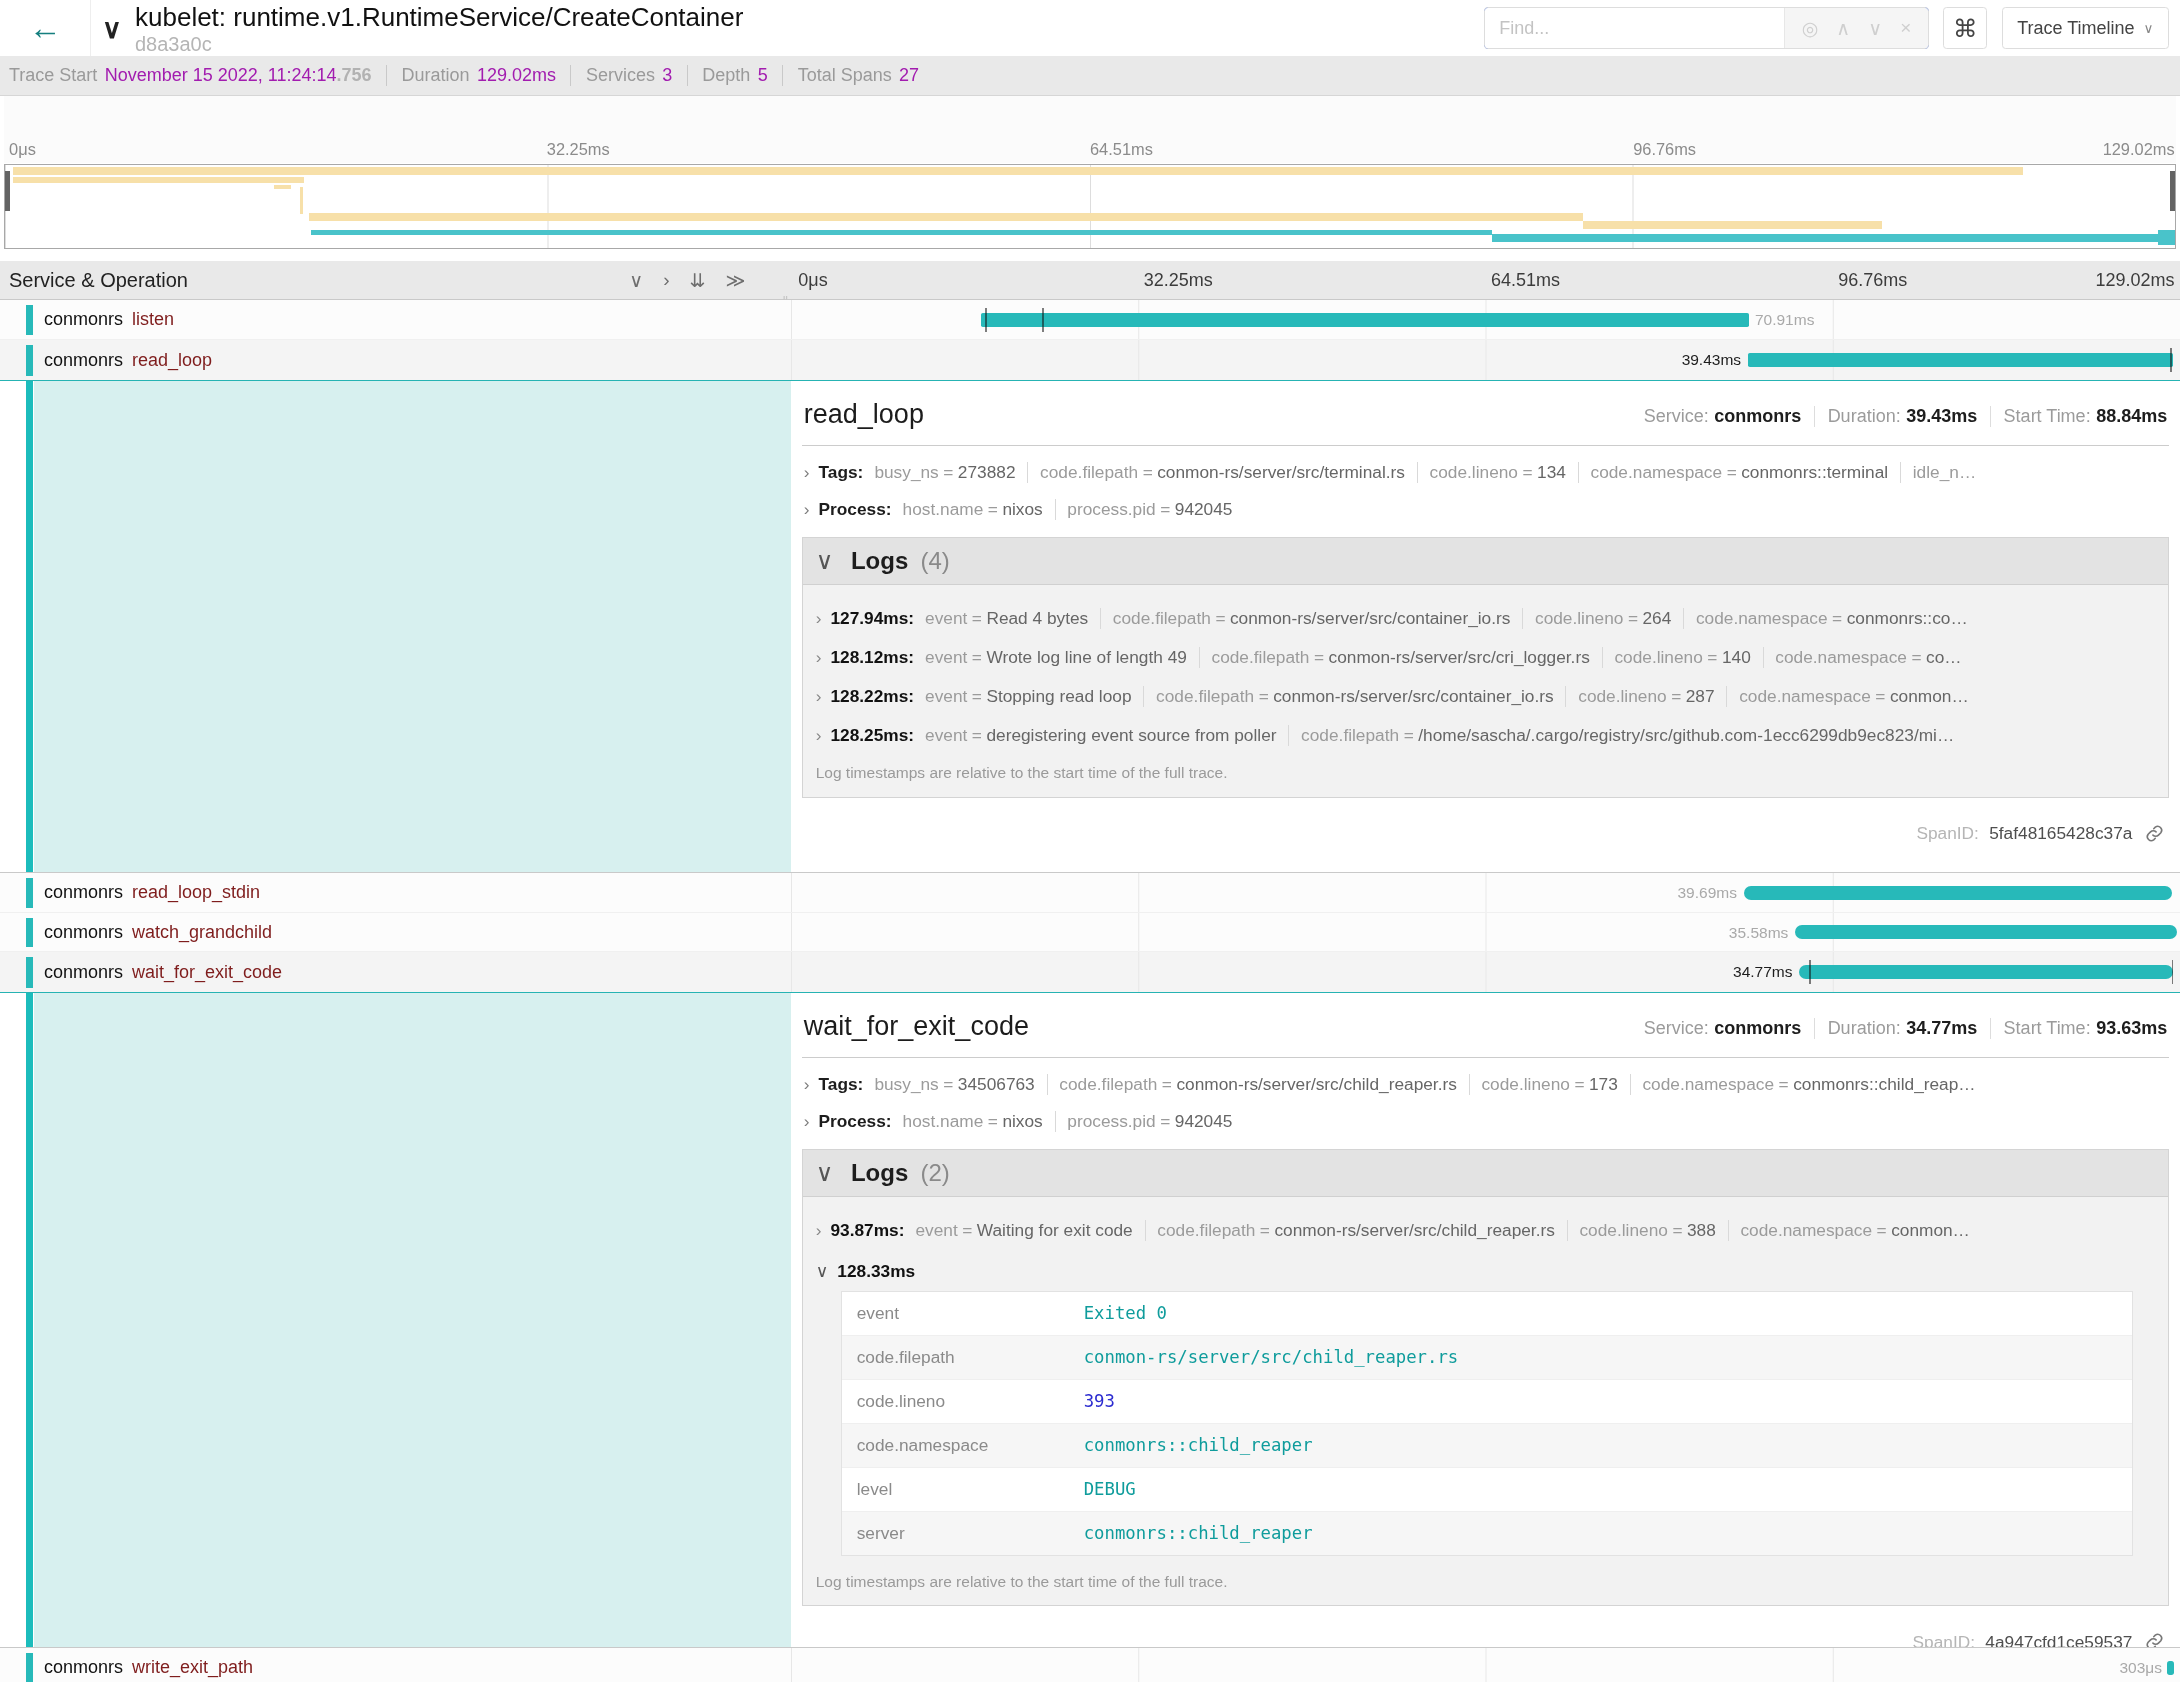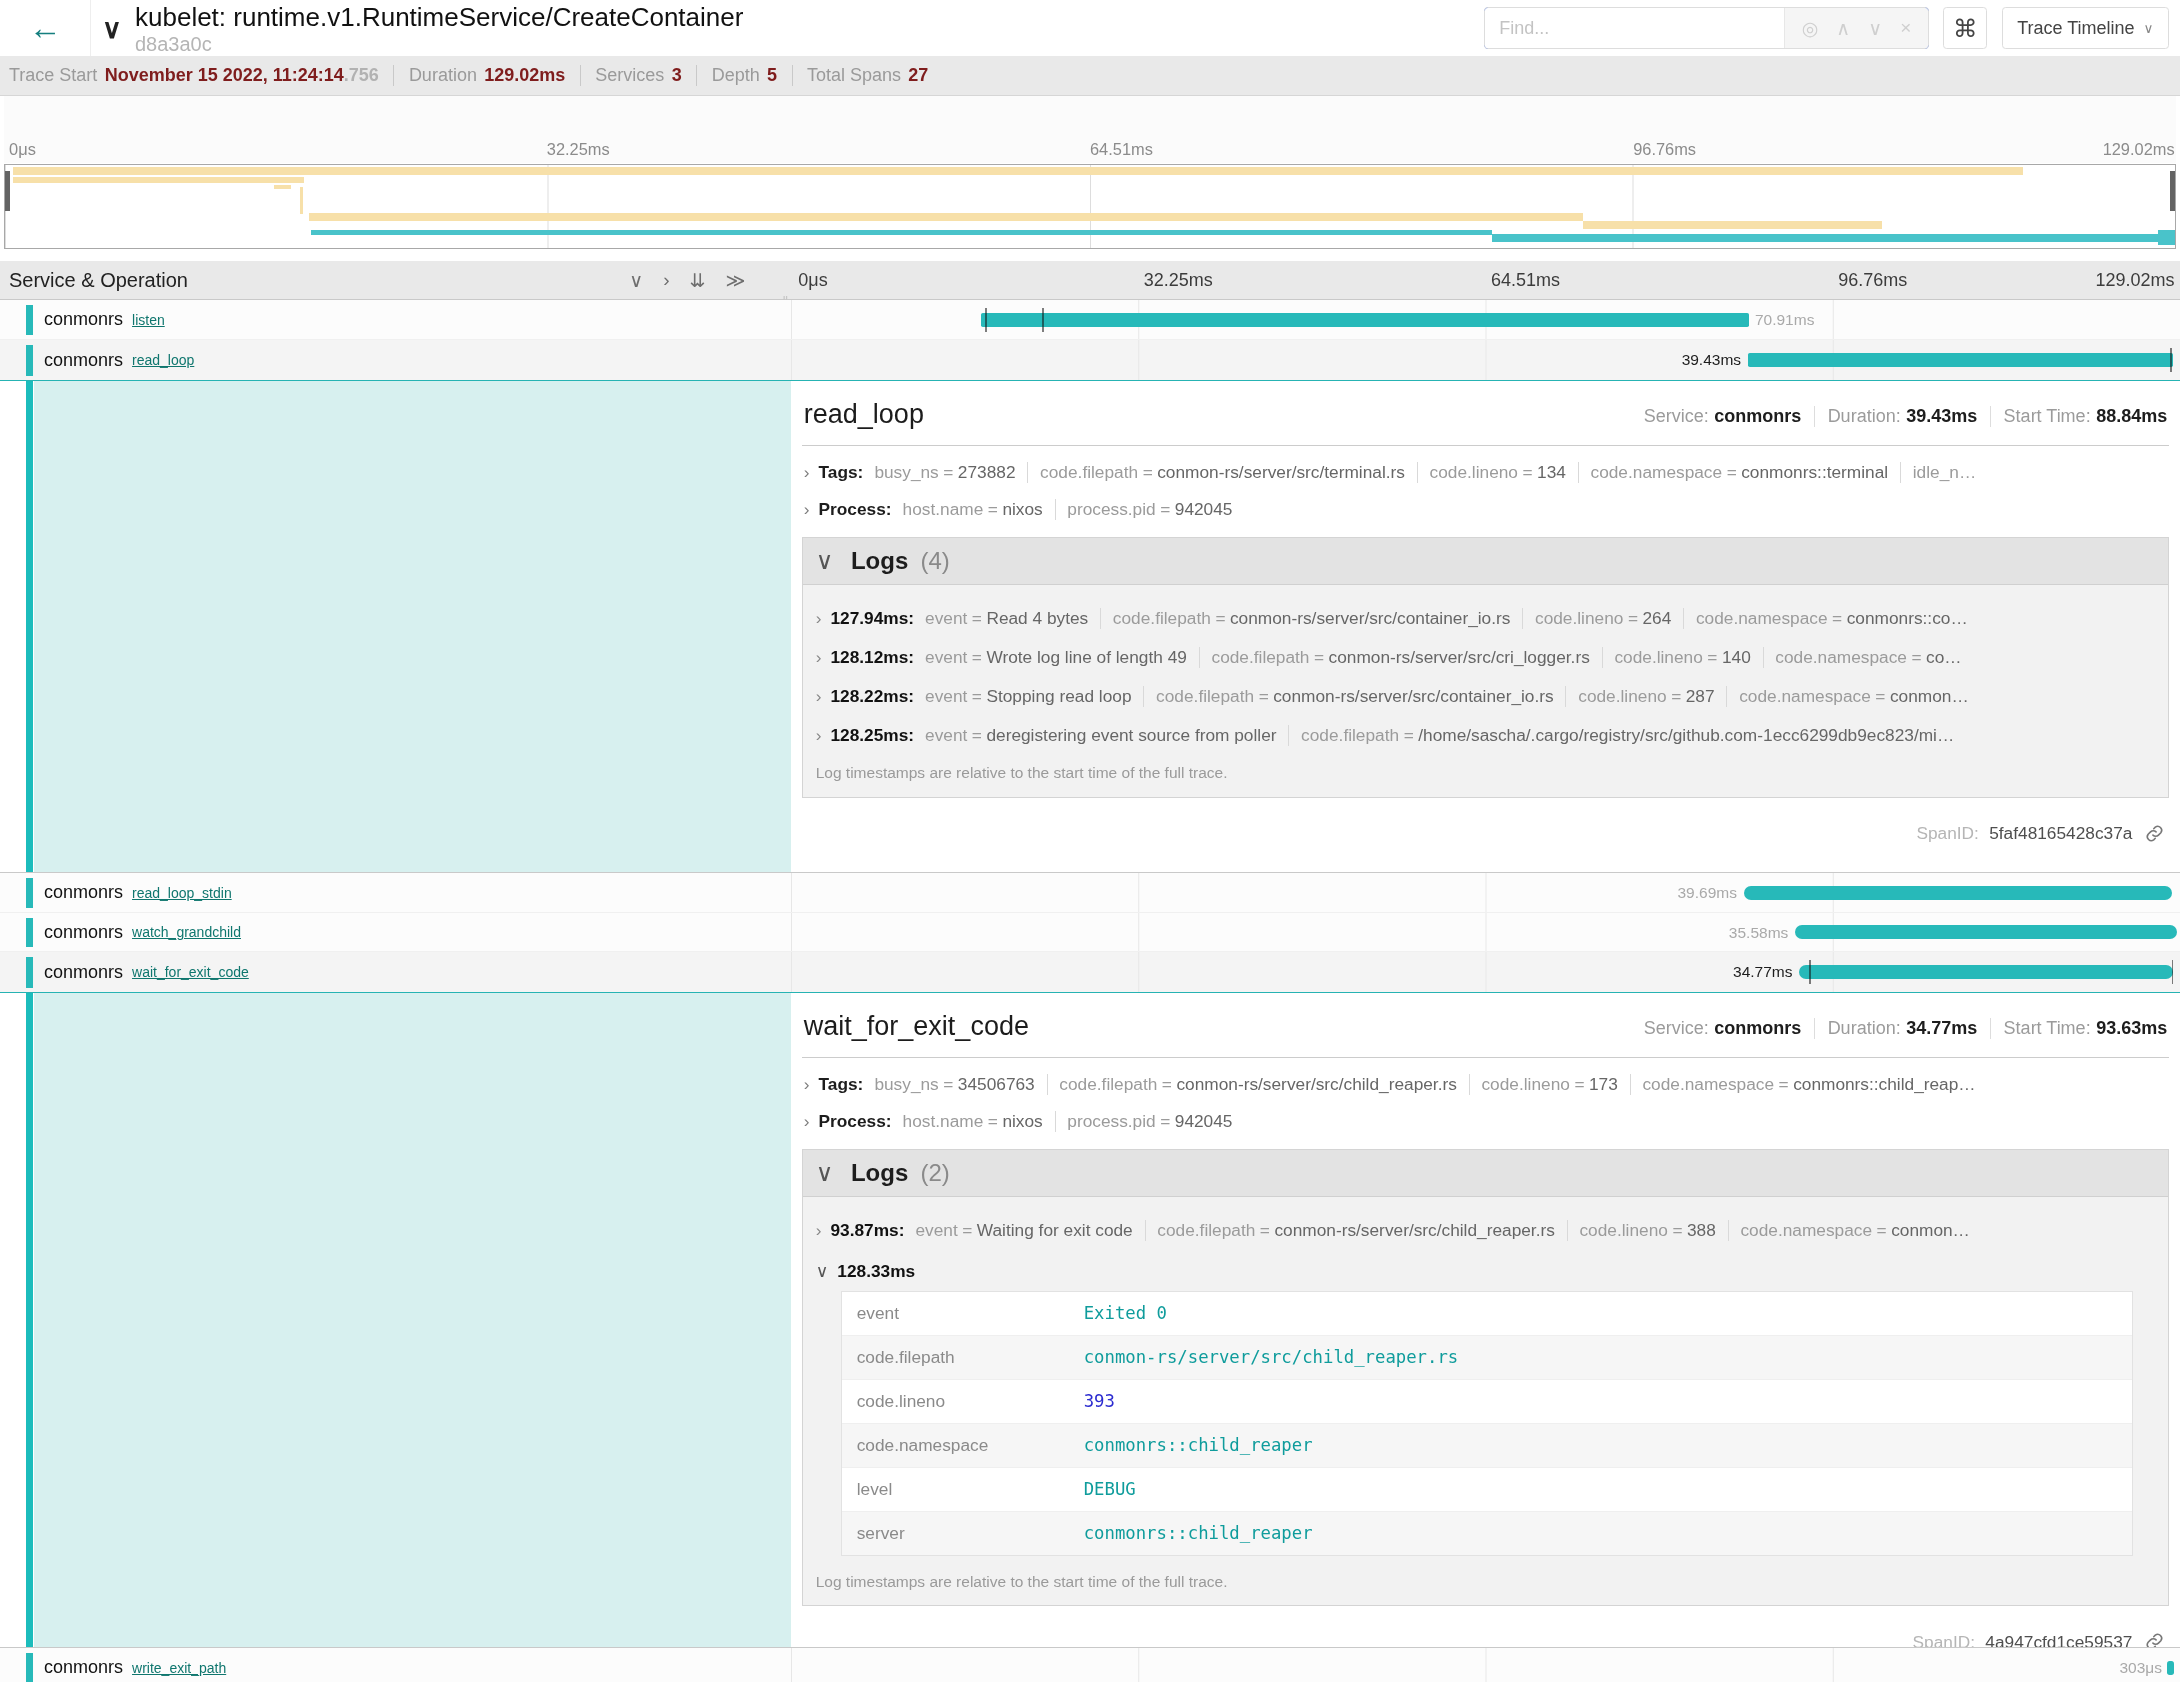--- a/index.html
+++ b/index.html
@@ -30,21 +30,21 @@
   .view-btn{ height:42px; border:0.9px solid #ddd; border-radius:3.6px; background:#fff; padding:0 14.5px;
              font-size:18px; color:#444; display:flex; align-items:center; gap:9px; cursor:pointer; font-family:inherit; }
   .view-btn .chev{ font-size:13.6px; color:#888; }
 
   
   .summary{ position:absolute; top:56px; left:0; right:0; height:40px; background:#e9e9e9;
             border-bottom:0.9px solid #d6d6d6; display:flex; align-items:center; padding:0 9px; font-size:18px; }
   .sum-item{ white-space:nowrap; }
   .sum-item + .sum-item{ border-left:0.9px solid #c9c9c9; margin-left:14.5px; padding-left:14.5px; }
   .sum-item .lab{ color:#9a9a9a; margin-right:7.3px; }
-  .sum-item .val{ color:#7f1d1d; font-weight:700; }
+  .sum-item .val{ color:#a21caf; font-weight:400; }
   .sum-item .suf{ color:#b2b2b2; font-weight:700; }
 
   
   .ruler{ position:absolute; top:96px; left:3.6px; right:3.6px; height:67px; background:#fbfbfb; }
   .ruler .tick{ position:absolute; bottom:3.6px; font-size:16.4px; color:#8b8b8b; white-space:nowrap; }
   .minimap{ position:absolute; top:164px; left:3.6px; right:3.6px; height:85px; border:0.9px solid #a8a8a8; background:#fff;
             background-image:linear-gradient(to right,#ddd 0.9px,transparent 0.9px); background-size:25% 100%; cursor:crosshair; }
   .mbar{ position:absolute; }
   .mbar.tan{ background:var(--tan); }
   .mbar.teal{ background:var(--mteal); }
@@ -61,21 +61,21 @@
   .colhead-right{ flex:1; position:relative; }
   .colhead-right .tick{ position:absolute; top:0; line-height:39px; font-size:18px; color:#3c3c3c; white-space:nowrap; }
 
   
   .rows{ position:absolute; top:300px; left:0; right:0; bottom:0; overflow:hidden; }
   .srow{ display:flex; height:40px; background:#fcfcfc; border-bottom:0.9px solid #f0f0f0; cursor:pointer; }
   .srow.selected{ background:#f4f4f4; border-bottom:none; }
   .name-cell{ width:791px; position:relative; display:flex; align-items:center; padding-left:44px; }
   .accent{ position:absolute; left:26px; top:4.5px; bottom:4.5px; width:7.3px; background:var(--teal); }
   .svc{ font-size:18px; font-weight:500; color:#111; }
-  .op{ font-size:14px; color:#0f766e; margin-left:9px;text-decoration:underline; }
+  .op{ font-size:18px; color:#7f1d1d; margin-left:9px; }
   .vp-cell{ flex:1; position:relative;
             background-image:linear-gradient(to right,#e7e7e7 0.9px,transparent 0.9px); background-size:25% 100%; }
   .bar{ position:absolute; top:12.7px; height:14.5px; background:var(--teal); border-radius:7.3px; }
   .bar.sq{ border-radius:1.8px; }
   .btick{ position:absolute; top:8.2px; width:1.8px; height:23.6px; background:rgba(20,20,20,.55); }
   .dur{ position:absolute; top:0; line-height:40px; font-size:15.5px; color:#a9a9a9; white-space:nowrap; }
   .dur.dark{ color:#1d1d1d; }
 
   
   .detail{ display:flex; border-top:1.8px solid var(--sel); border-bottom:0.9px solid #c9c9c9; background:#fff; }

